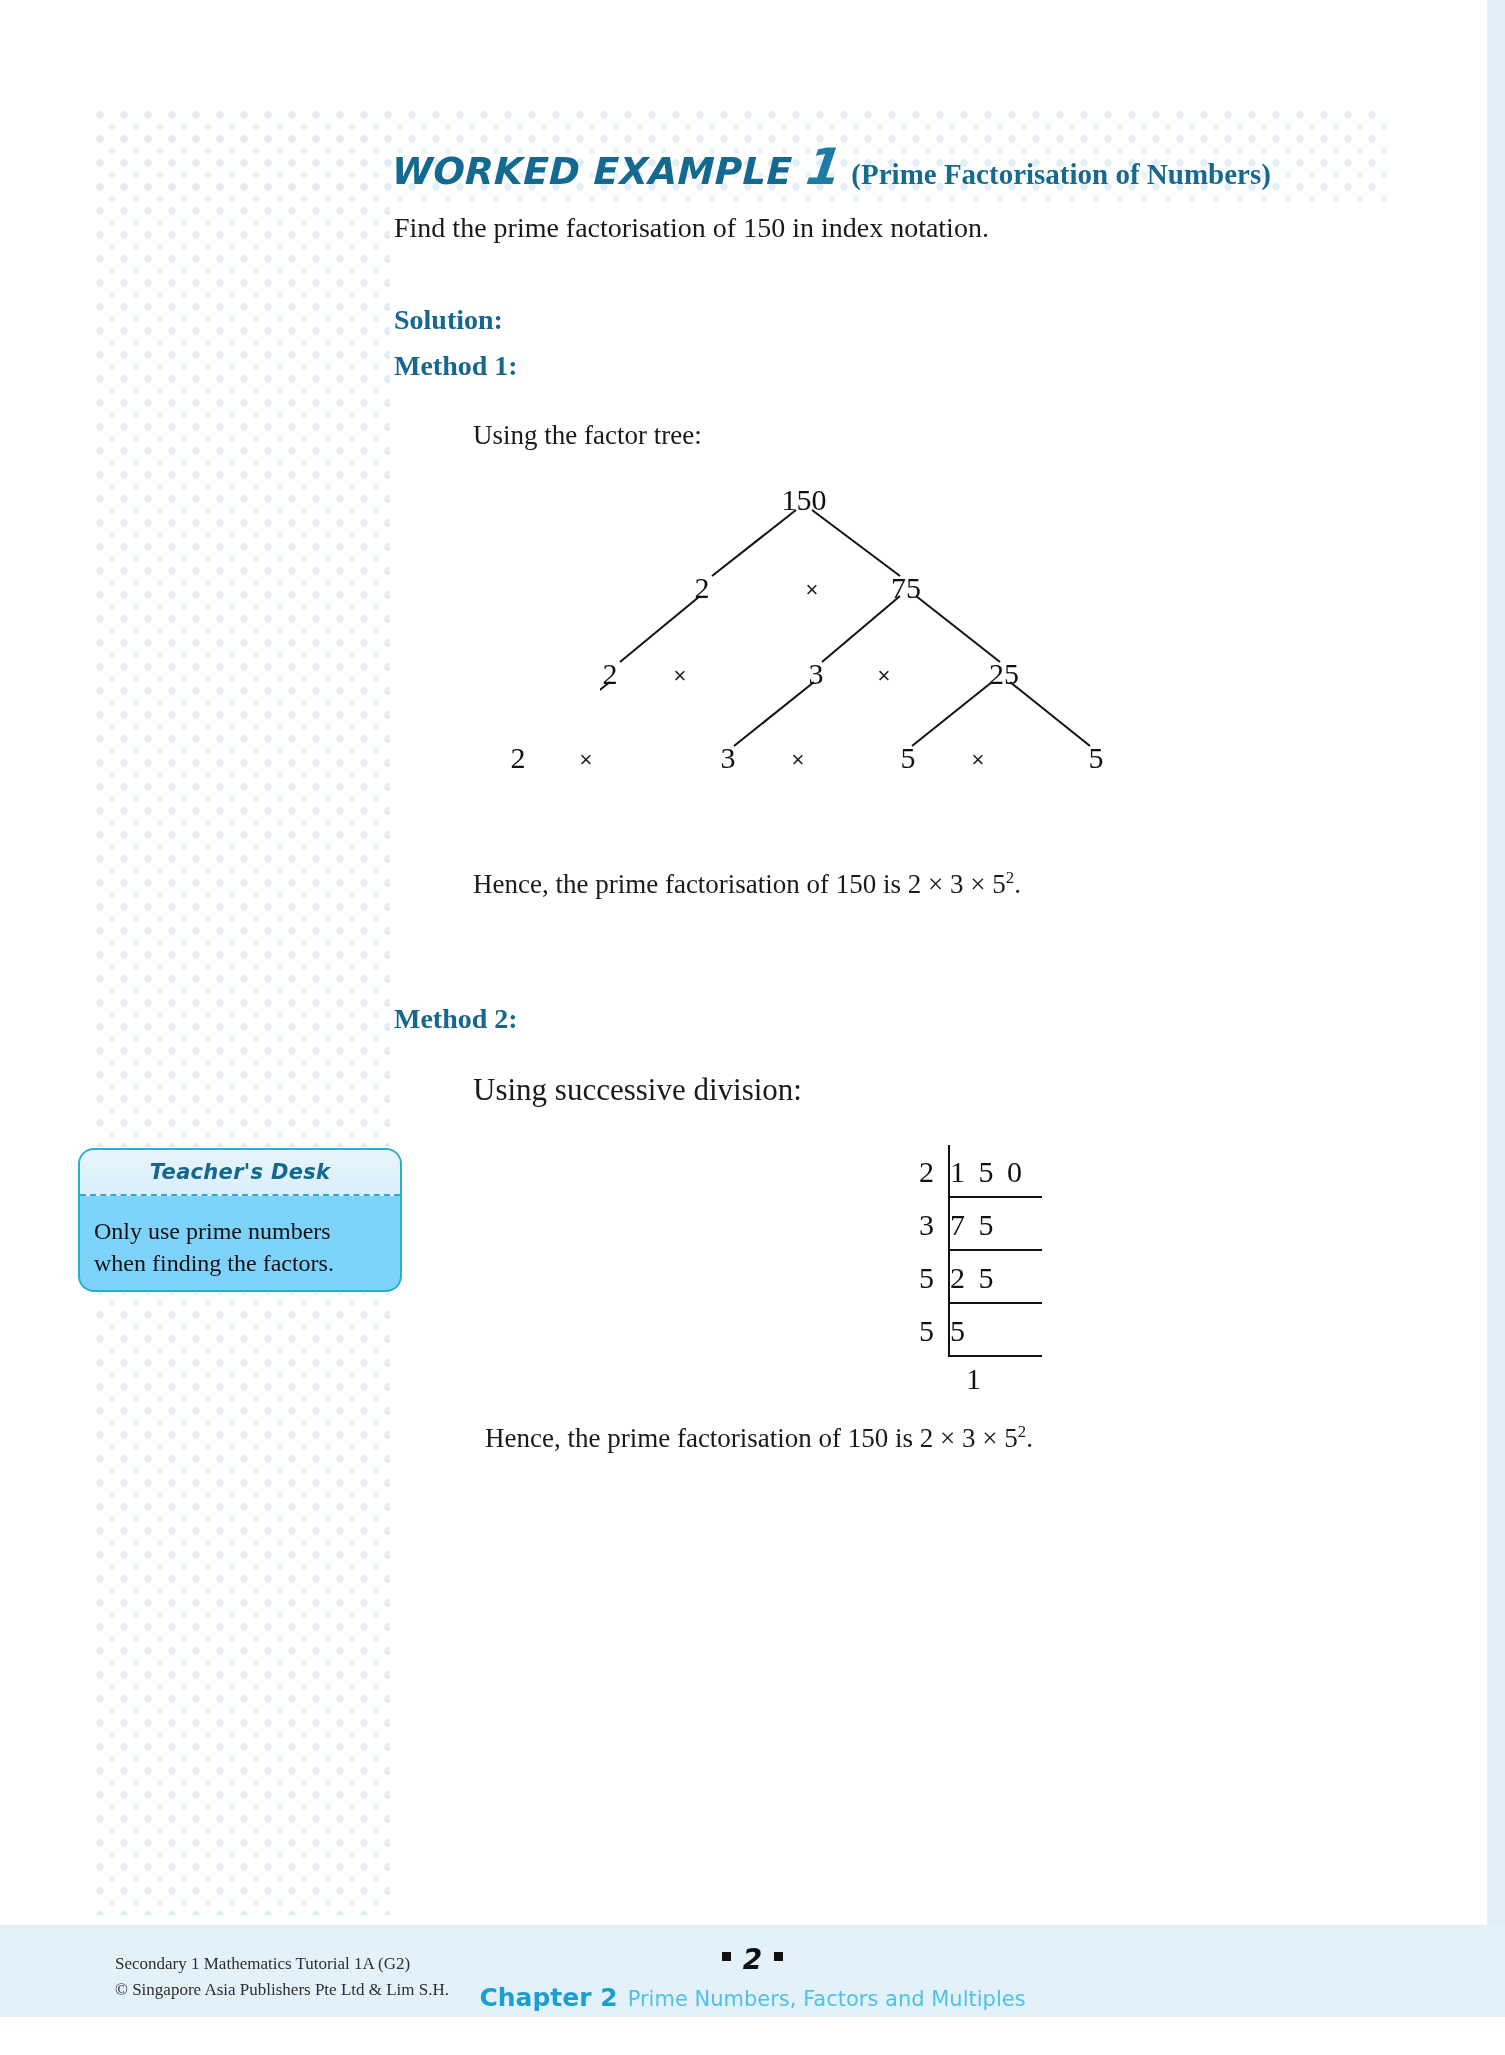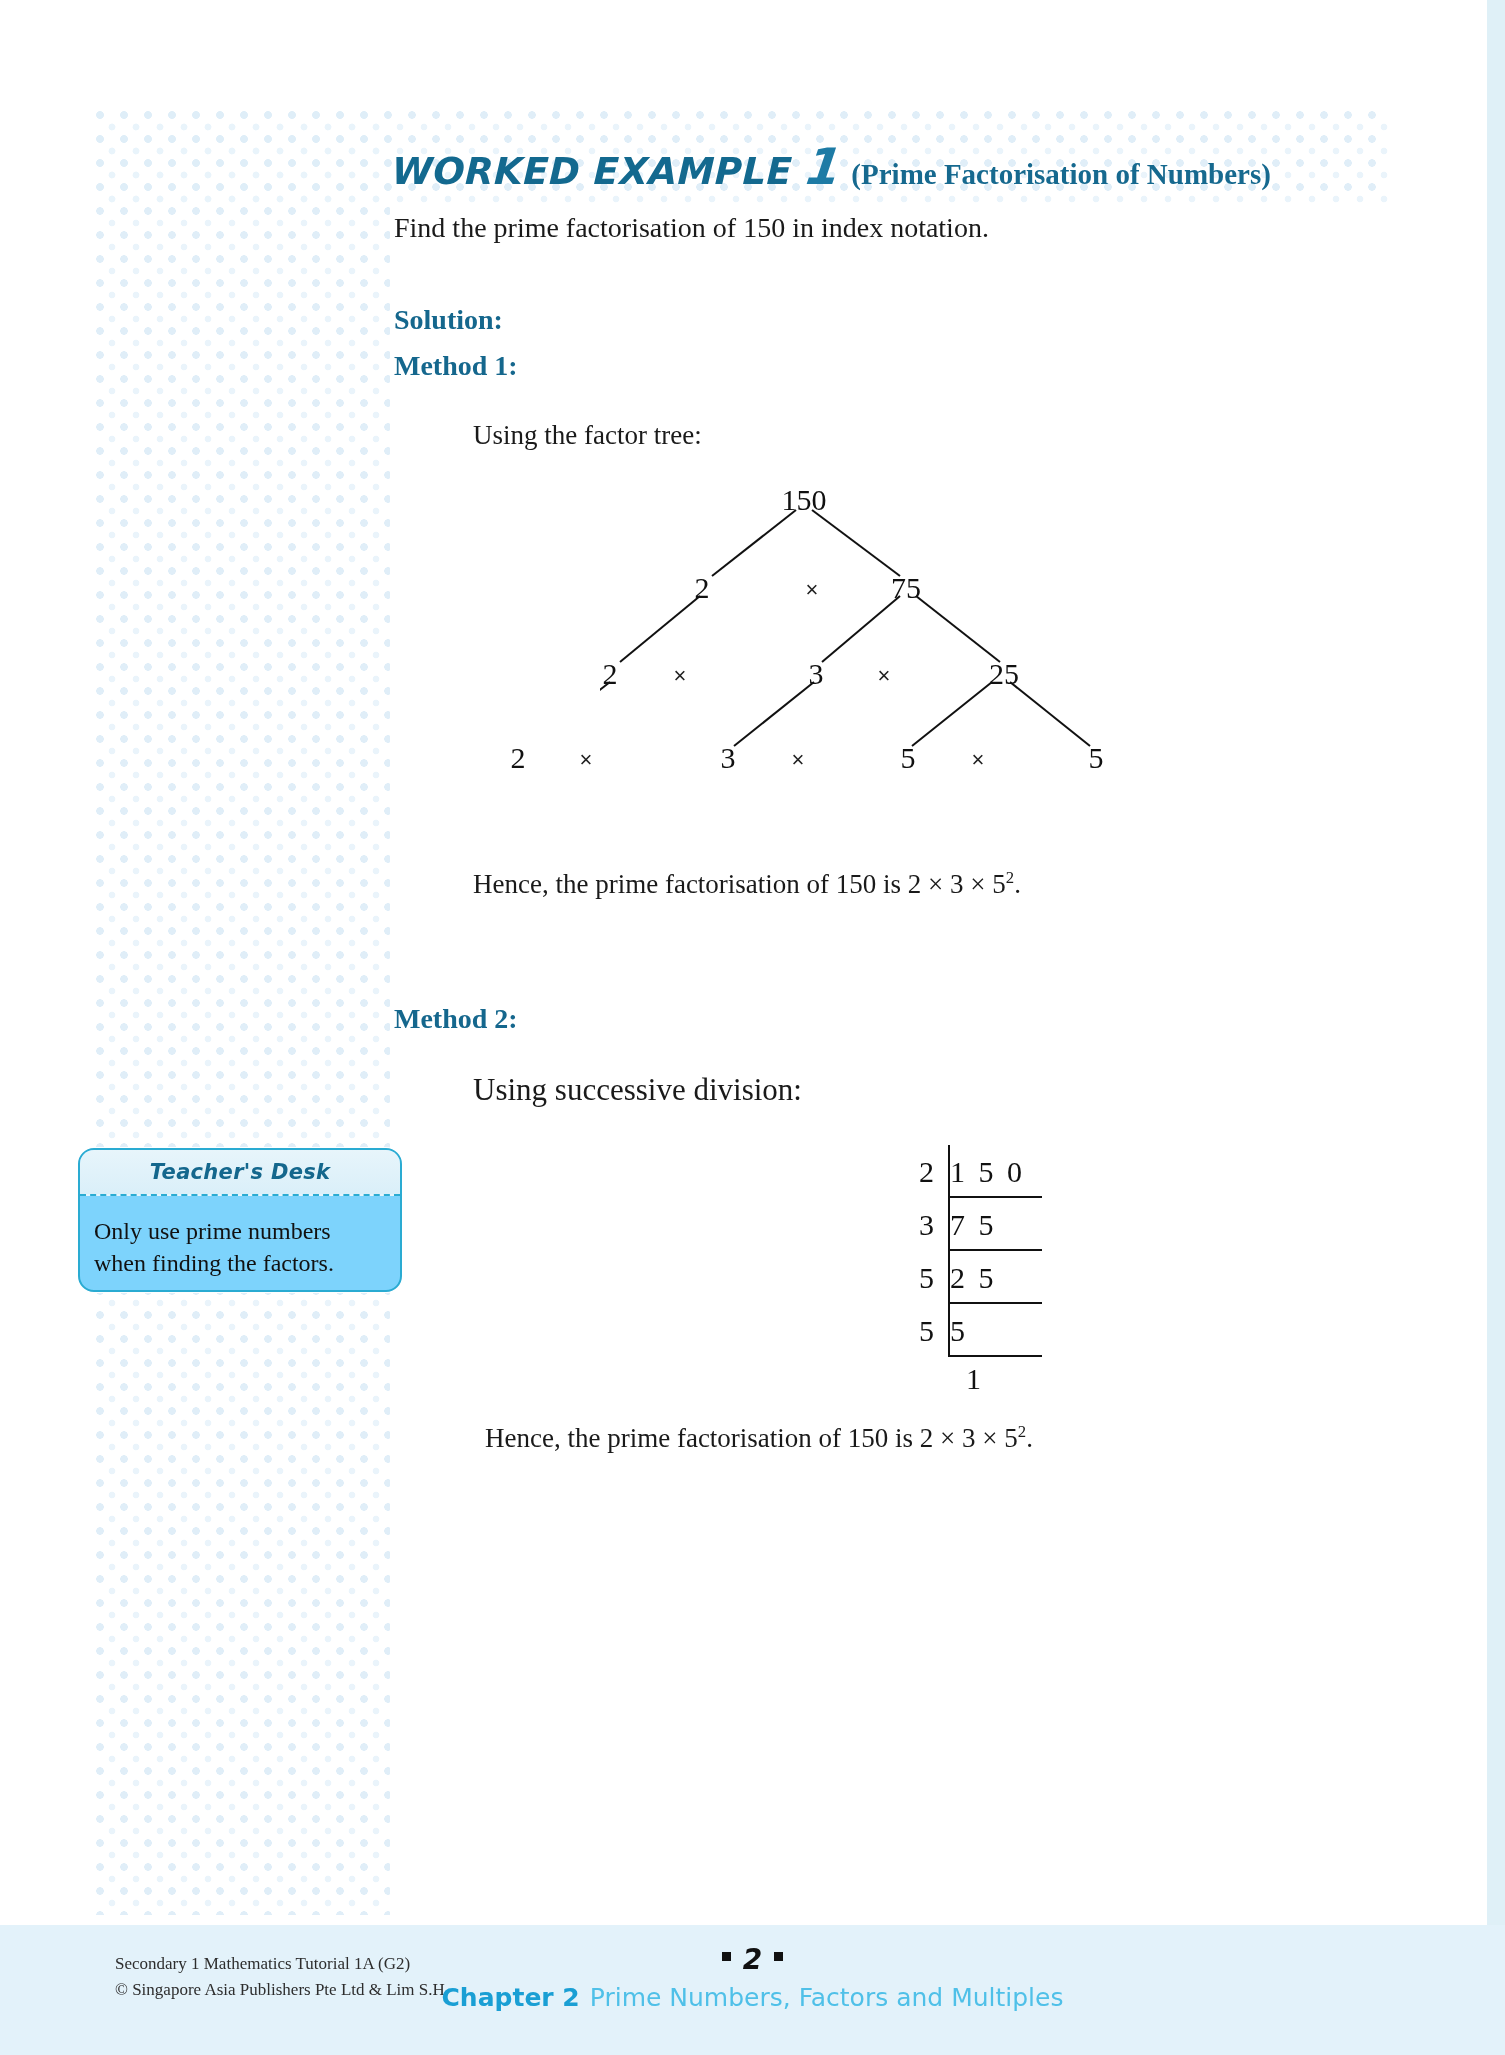--- a/index.html
+++ b/index.html
@@ -167,21 +167,21 @@
     display:flex;align-items:center;height:48px;
   }
   .lad-last .lad-div{visibility:hidden;}
   .lad-last .lad-val{
     border-left:none;border-bottom:none;
     padding-left:18px;line-height:48px;
   }
 
   
   .footer{
-    position:absolute;left:0;top:1925px;width:1505px;height:130px;
+    position:absolute;left:0;top:1925px;width:1505px;height:92px;
     background:#e3f2fa;
   }
   .foot-left{
     position:absolute;left:115px;top:26px;
     font-family:"Liberation Serif", serif;
     font-size:17px;line-height:1.5;color:#2d2d2d;
   }
   .pagenum{
     position:absolute;left:0;right:0;top:18px;
     text-align:center;
@@ -198,21 +198,21 @@
   .chapline{
     position:absolute;left:0;right:0;top:58px;
     text-align:center;white-space:nowrap;
   }
   .chap-b{
     font-family:"DejaVu Sans", sans-serif;
     font-weight:bold;font-size:25px;color:#1a9fd4;
   }
   .chap-t{
     font-family:"DejaVu Sans", sans-serif;
-    font-size:25px;color:#4fc0e8;margin-left:10px;
+    font-size:21px;color:#4fc0e8;margin-left:10px;
   }
 </style>
 </head>
 <body>
 
 <div id="page">
 
   <div class="right-edge"></div>
   <div class="dot-band-top"></div>
   <div class="dot-band"></div>

